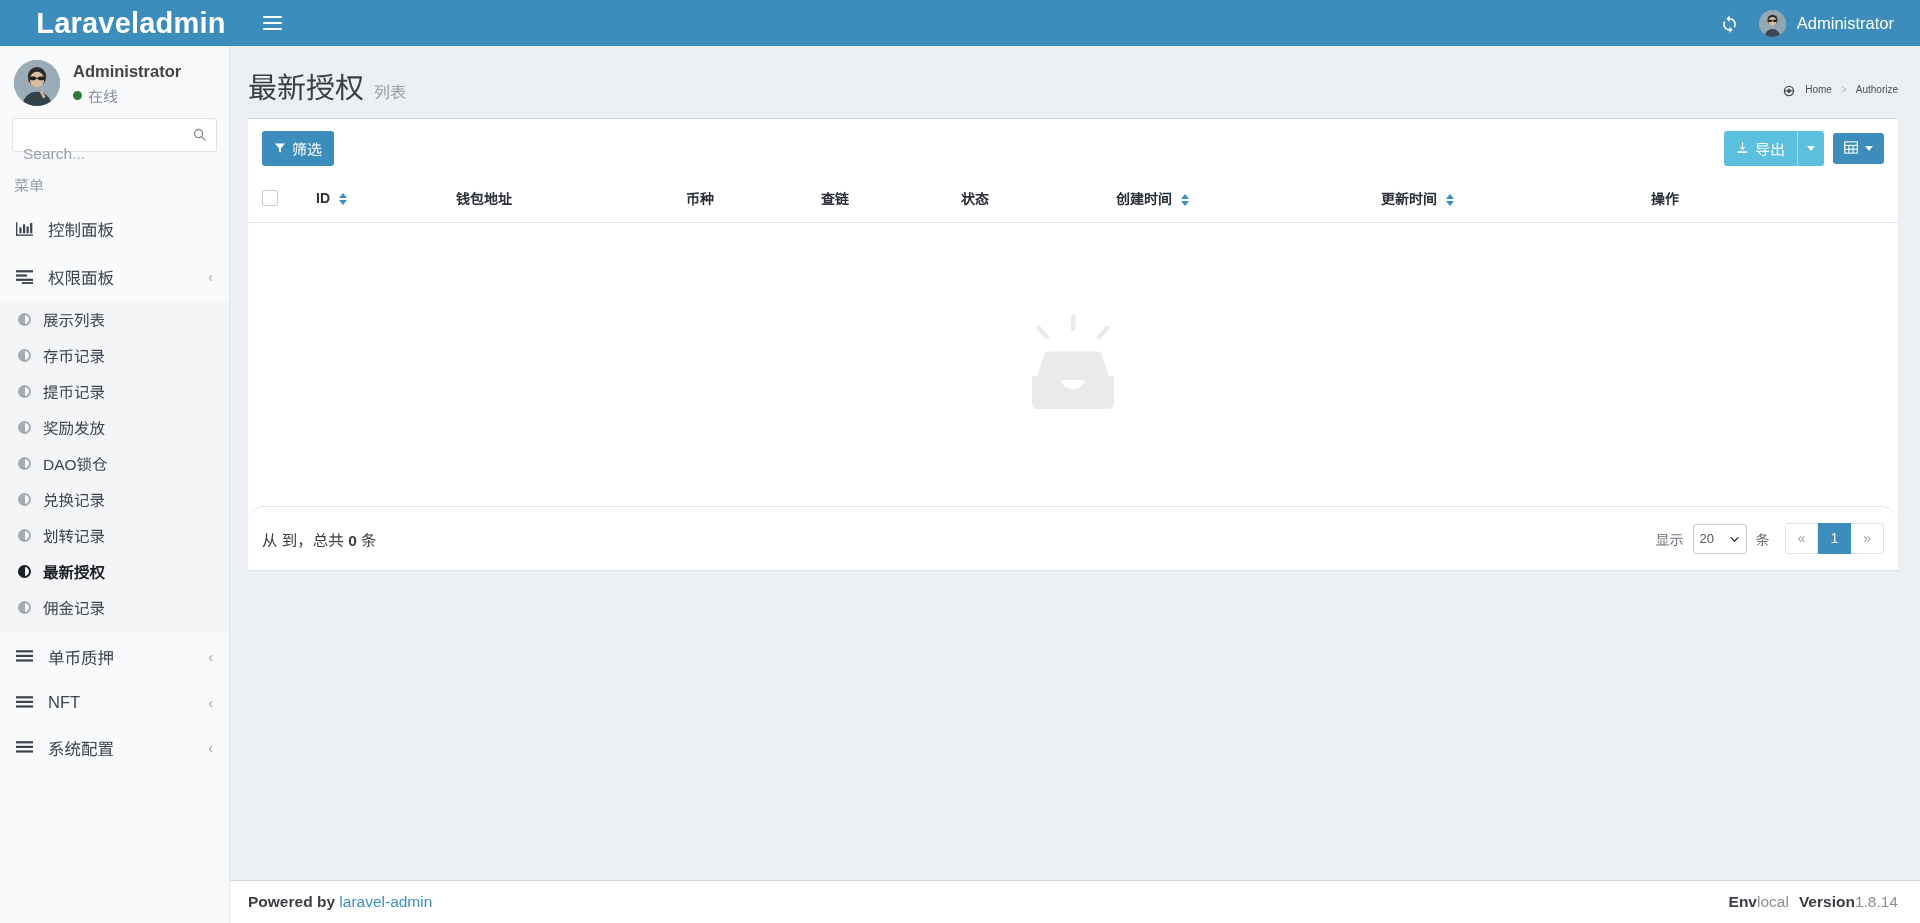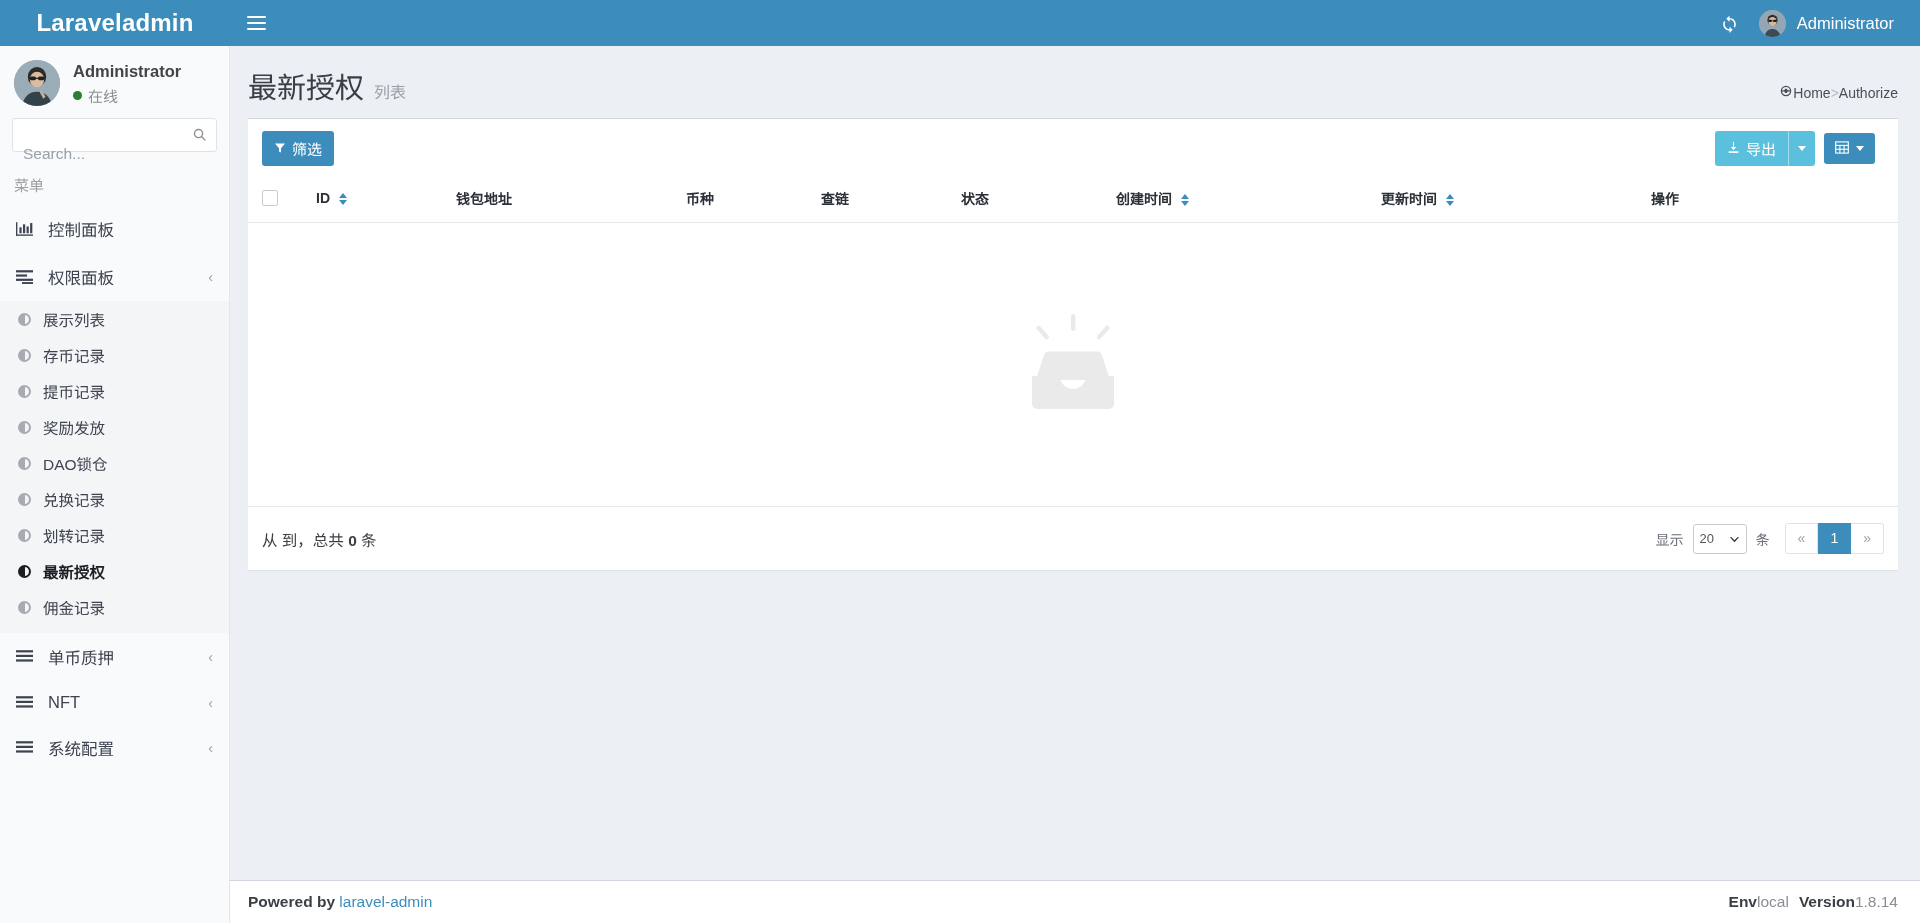--- a/index.html
+++ b/index.html
@@ -13,22 +13,23 @@
     color: #333;
     background: #ecf0f5;
   }
   
   .navbar {
     position: absolute; top: 0; left: 0; right: 0; height: 46px;
     background: #3c8dbc; display: flex; align-items: stretch;
   }
   .logo {
     width: 230px; height: 46px; display: flex; align-items: center;
-    justify-content: center; color: #fff; font-size: 24px; background: #3c8dbc;
+    justify-content: center; color: #fff; font-size: 29px; background: #3c8dbc;
     letter-spacing: .2px;
+    margin-left: 16px;
   }
   .logo b { font-weight: 700; }
   .logo span.light { font-weight: 700; }
   .sidebar-toggle {
     width: 52px; display: flex; align-items: center; justify-content: center;
     cursor: pointer;
   }
   .sidebar-toggle .bars { width: 19px; }
   .sidebar-toggle .bars i {
     display: block; height: 2.5px; background: #fff; margin: 3.5px 0; border-radius: 1px;
@@ -105,31 +106,31 @@
     background: #ecf0f5; overflow: hidden;
   }
   .content-header {
     padding: 18px 22px 12px 18px; display: flex; align-items: baseline;
   }
   .content-header h1 {
     margin: 0; font-size: 29px; font-weight: 400; color: #3a3f45;
   }
   .content-header .small { font-size: 16px; color: #9aa0a6; margin-left: 10px; }
   .breadcrumb {
-    margin-left: auto; display: flex; align-items: center; 
-    font-size: 14px; color: #4a4f57;
+    margin-left: auto; display: flex; gap: 9px;
+    font-size: 10px; color: #4a4f57;
   }
   .breadcrumb .sep { color: #b6bcc3; }
   .breadcrumb a { color: #4a4f57; text-decoration: none; }
   .box {
     margin: 0 22px 0 18px; background: #fff; border-top: 1px solid #d2d6de;
     box-shadow: 0 1px 1px rgba(0,0,0,.06);
   }
   .box-header {
-    padding: 12px 23px 12px 14px; display: flex; align-items: center;
+    padding: 12px 14px 12px 14px; display: flex; align-items: center;
     min-height: 56px;
   }
   .btn {
     border: 0; border-radius: 3px; cursor: pointer; font-size: 15px; color: #fff;
     display: inline-flex; align-items: center; gap: 6px;
     font-family: "Liberation Sans", sans-serif;
   }
   .btn-filter { background: #3c8dbc; padding: 7px 12px; }
   .box-header-right { margin-left: auto; display: flex; align-items: center; gap: 9px; }
   .btn-group { display: flex; }
@@ -149,21 +150,21 @@
   }
   .sortcaret { display: inline-flex; flex-direction: column; gap: 2px; margin-left: 5px; vertical-align: middle; }
   .sortcaret i.up { width:0;height:0;border-left:4px solid transparent;border-right:4px solid transparent;border-bottom:5px solid #3c8dbc; display:block;}
   .sortcaret i.dn { width:0;height:0;border-left:4px solid transparent;border-right:4px solid transparent;border-top:5px solid #3c8dbc; display:block;}
   .chk {
     width: 16px; height: 16px; border: 1px solid #c7ccd1; background: #fff; border-radius: 2px; display: block;
   }
   .empty-area { height: 283px; display: flex; align-items: center; justify-content: center; }
   .box-footer {
     border-top: 1px solid #e4e7eb; padding: 16px 14px; display: flex; align-items: center;
-    font-size: 15.5px; color: #3a3f45;
+    font-size: 15.5px; color: #3a3f45; border-radius: 16px;
   }
   .box-footer .total b { font-weight: 700; }
   .pager { margin-left: auto; display: flex; align-items: center; gap: 9px; font-size: 14px; color: #6a7078; }
   .perpage {
     appearance: none; -webkit-appearance: none; background: #fff;
     border: 1px solid #c7ccd1; border-radius: 3px; height: 30px; width: 54px;
     padding: 0 6px; font-size: 13px; color: #555; text-align: left;
     font-family: "Liberation Sans", sans-serif; cursor: pointer;
   }
   .select-wrap { position: relative; display: inline-flex; align-items: center; }

